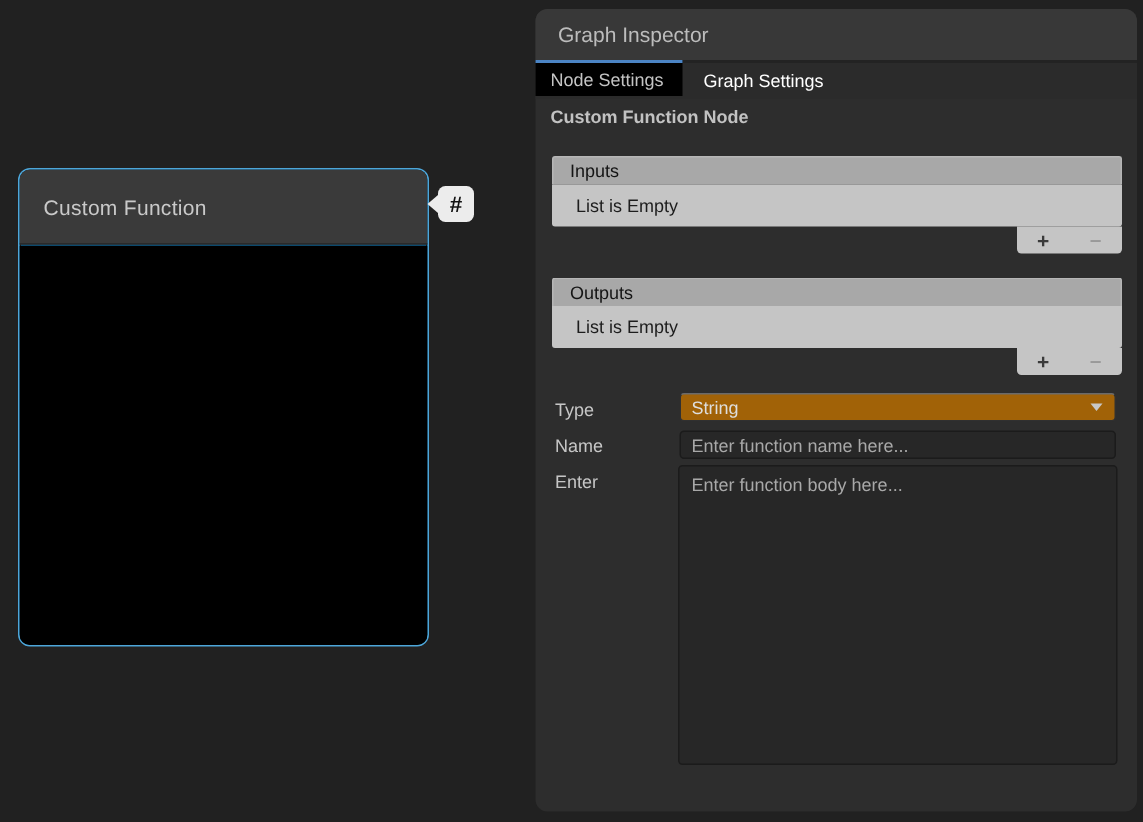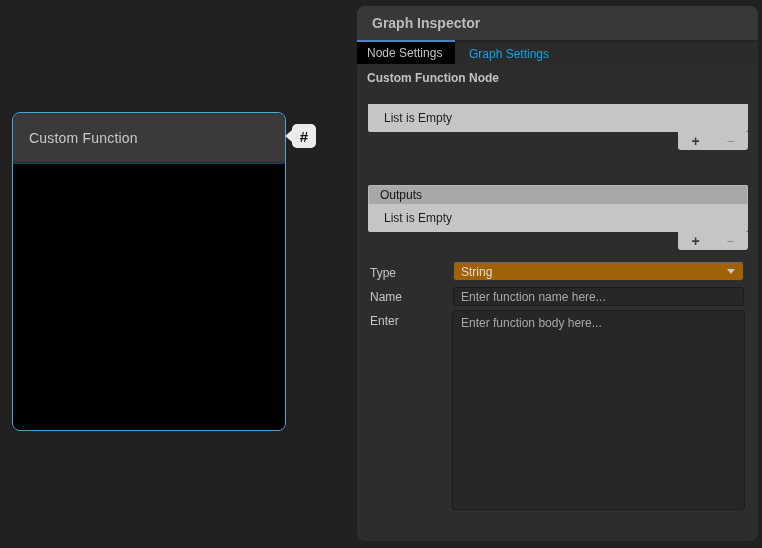--- a/index.html
+++ b/index.html
@@ -34,35 +34,35 @@
 
   
   .panel {
     position: absolute; left: 357px; top: 6px; width: 401px; height: 535px;
     background: #2d2d2d; border-radius: 8px;
   }
   .panel-titlebar {
     position: absolute; left: 0; top: 0; right: 0; height: 34px;
     background: #383838; border-radius: 8px 8px 0 0; display: flex; align-items: center;
   }
-  .panel-title { color: #bcbcbc; font-size: 14px; padding-left: 15px; font-weight: bold; }
+  .panel-title { color: #bcbcbc; font-size: 14px; padding-left: 15px; }
 
   .tabbar {
     position: absolute; left: 0; top: 34px; right: 0; height: 26px;
     background: #2b2b2b; display: flex; border-top: 2px solid #232323;
   }
   .tab {
     height: 100%; display: flex; align-items: center; font-size: 12px; color: #c4c4c4;
     padding: 0 14px; cursor: default; position: relative;
   }
   .tab.active {
     background: #000000; border-top: 2px solid #4b84c4; margin-top: -2px;
     width: 98px; padding: 0 0 0 10px;
   }
-  .tab.inactive { color: #0ea5e9; }
+  .tab.inactive { color: #ffffff; }
 
   .heading {
     position: absolute; left: 10px; top: 65px; font-size: 12px; font-weight: bold; color: #c2c2c2;
   }
 
   
   .rlist { position: absolute; left: 11px; width: 380px; }
   .rlist.inputs { top: 98px; }
   .rlist.outputs { top: 179px; }
   .rlist-header {
@@ -149,20 +149,23 @@
         <span>Node Settings</span>
       </div>
       <div class="tab inactive">
         <span>Graph Settings</span>
       </div>
     </div>
 
     <div class="heading">Custom Function Node</div>
 
     <div class="rlist inputs">
+      <div class="rlist-header">
+        <span>Inputs</span>
+      </div>
       <div class="rlist-row">
         <span>List is Empty</span>
       </div>
       <div class="rlist-footer">
         <button class="rl-btn">+</button>
         <button class="rl-btn disabled">−</button>
       </div>
     </div>
 
     <div class="rlist outputs">

